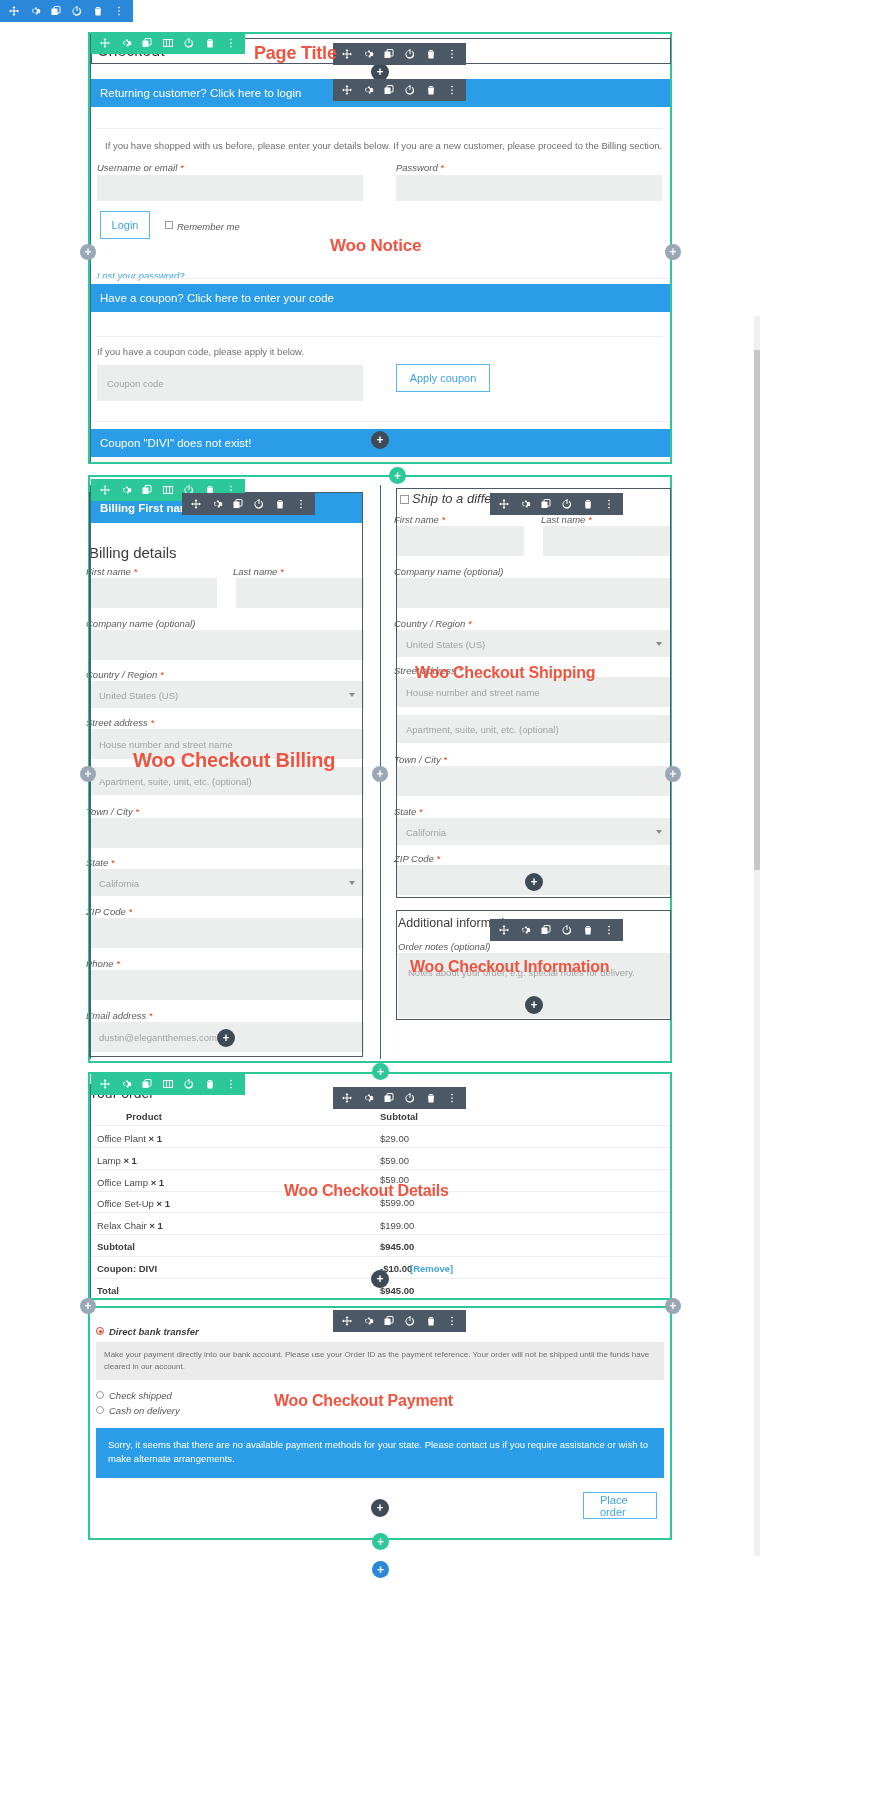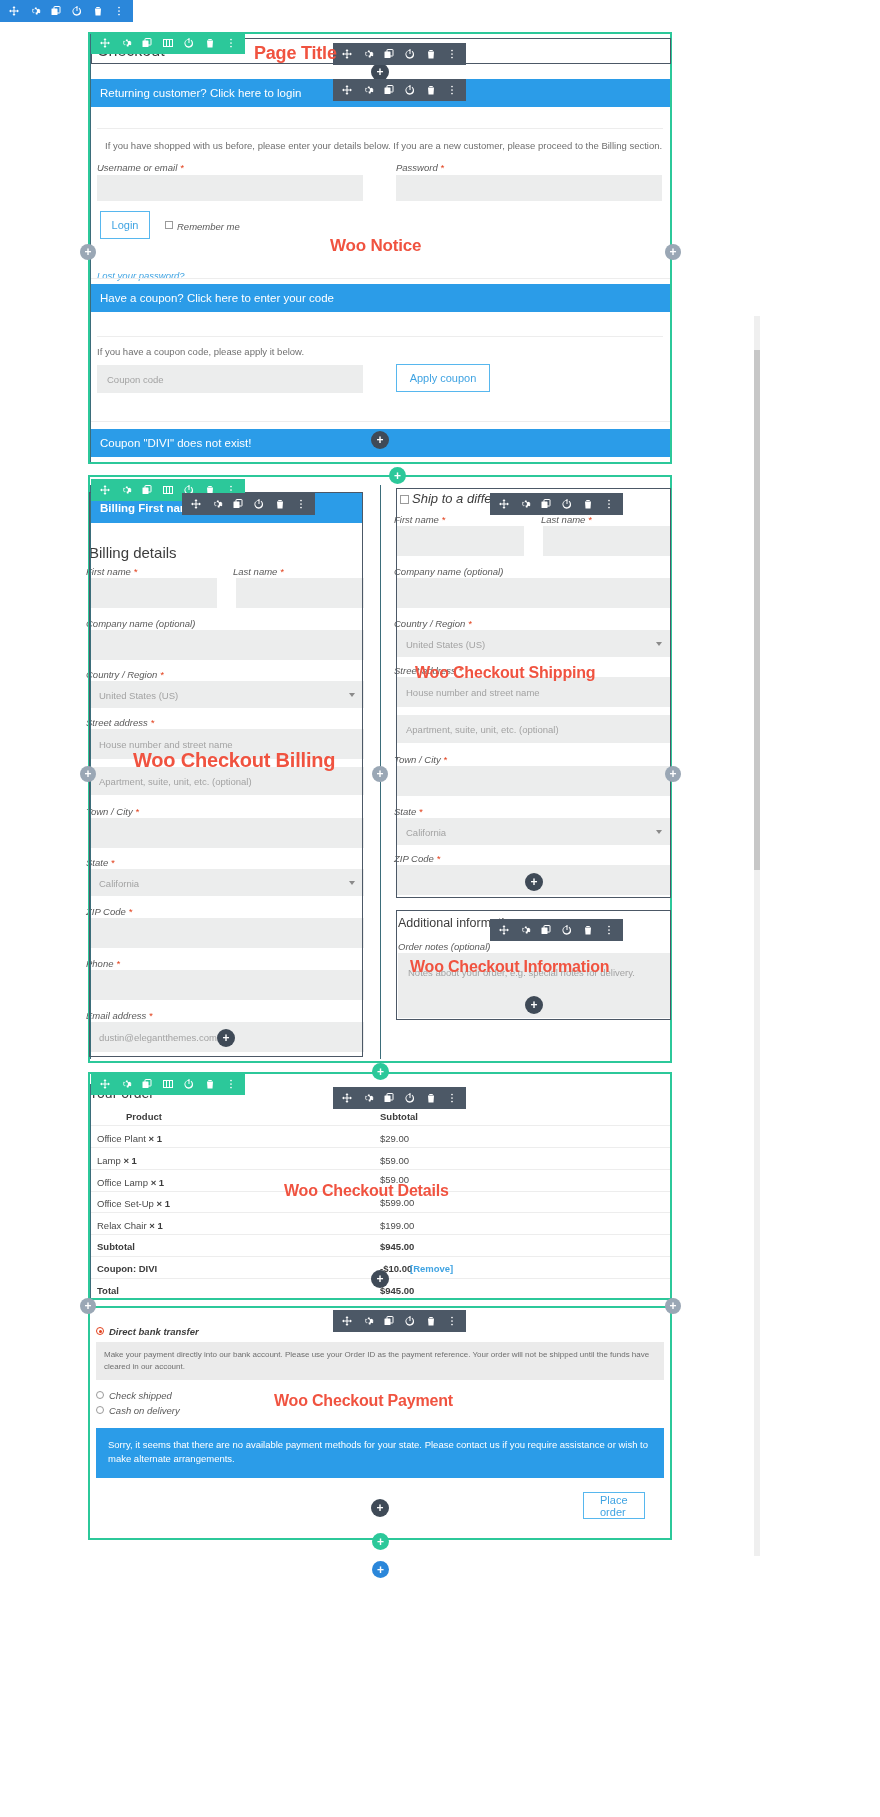--- a/index.html
+++ b/index.html
@@ -252,21 +252,21 @@
 <div class="lbl-abs link" style="left:97px;top:246px;margin-top:24px;">Lost your password?</div>
 
 <div class="mod-label" style="left:330px;top:236px;font-size:17px;">Woo Notice</div>
 <div class="plus-c grey" style="left:80px;top:244px;">+</div>
 <div class="plus-c grey" style="left:665px;top:244px;">+</div>
 
 <div class="hrule" style="left:90px;top:278px;width:580px;"></div>
 <div class="woo-bar" style="left:90px;top:284px;width:580px;height:28px;">Have a coupon? Click here to enter your code</div>
 <div class="hrule" style="left:97px;top:336px;width:566px;"></div>
 <div class="para" style="left:97px;top:346px;">If you have a coupon code, please apply it below.</div>
-<div class="field" style="left:97px;top:365px;width:266px;height:28px;">
+<div class="field" style="left:97px;top:365px;width:266px;height:36px;">
   <span class="ph">Coupon code</span>
 </div>
 <div class="btn-out" style="left:396px;top:364px;width:94px;height:28px;">Apply coupon</div>
 <div class="hrule" style="left:90px;top:421px;width:580px;"></div>
 
 <div class="woo-bar" style="left:90px;top:429px;width:580px;height:28px;">Coupon "DIVI" does not exist!</div>
 <div class="plus-c dark" style="left:371px;top:431px;">+</div>
 <div class="plus-c green" style="left:389px;top:467px;">+</div>
 
 <div class="outline-green" style="left:88px;top:475px;width:584px;height:588px;"></div>
@@ -714,19 +714,19 @@
 
 <div class="radio" style="left:96px;top:1391px;"></div>
 <div class="lbl-abs" style="left:109px;top:1390px;">Check shipped</div>
 <div class="radio" style="left:96px;top:1406px;"></div>
 <div class="lbl-abs" style="left:109px;top:1405px;">Cash on delivery</div>
 
 <div class="notice-blue" style="left:96px;top:1428px;width:568px;height:50px;">Sorry, it seems that there are no available payment methods for your state. Please contact us if you require assistance or wish to make alternate arrangements.</div>
 
 <div class="mod-label" style="left:274px;top:1392px;font-size:16px;">Woo Checkout Payment</div>
 
-<div class="btn-out" style="left:583px;top:1492px;width:62px;height:27px;padding-left:16px;">Place order</div>
+<div class="btn-out" style="left:583px;top:1492px;width:74px;height:27px;padding-left:16px;">Place order</div>
 <div class="plus-c dark" style="left:371px;top:1499px;">+</div>
 <div class="plus-c green" style="left:372px;top:1533px;">+</div>
 <div class="plus-c blue" style="left:372px;top:1561px;">+</div>
 
 <div style="position:absolute;left:754px;top:316px;width:6px;height:1240px;background:#efefef;"></div>
 <div style="position:absolute;left:754px;top:350px;width:6px;height:520px;background:#c7c7c7;"></div>
 
 </body></html>

